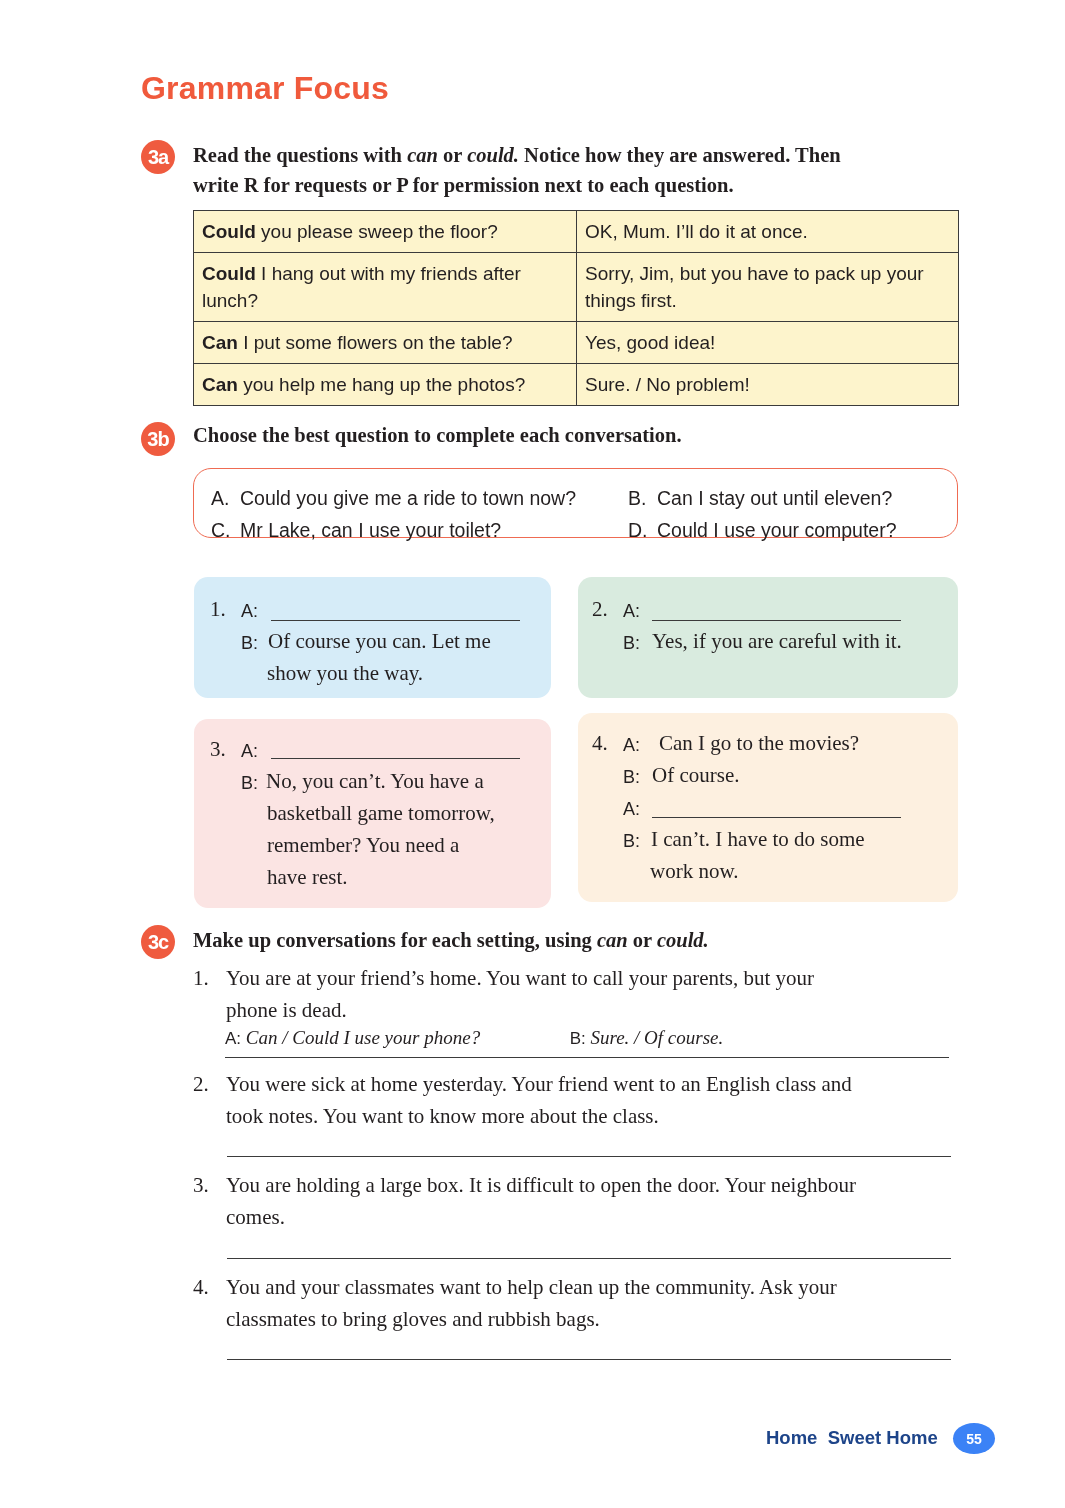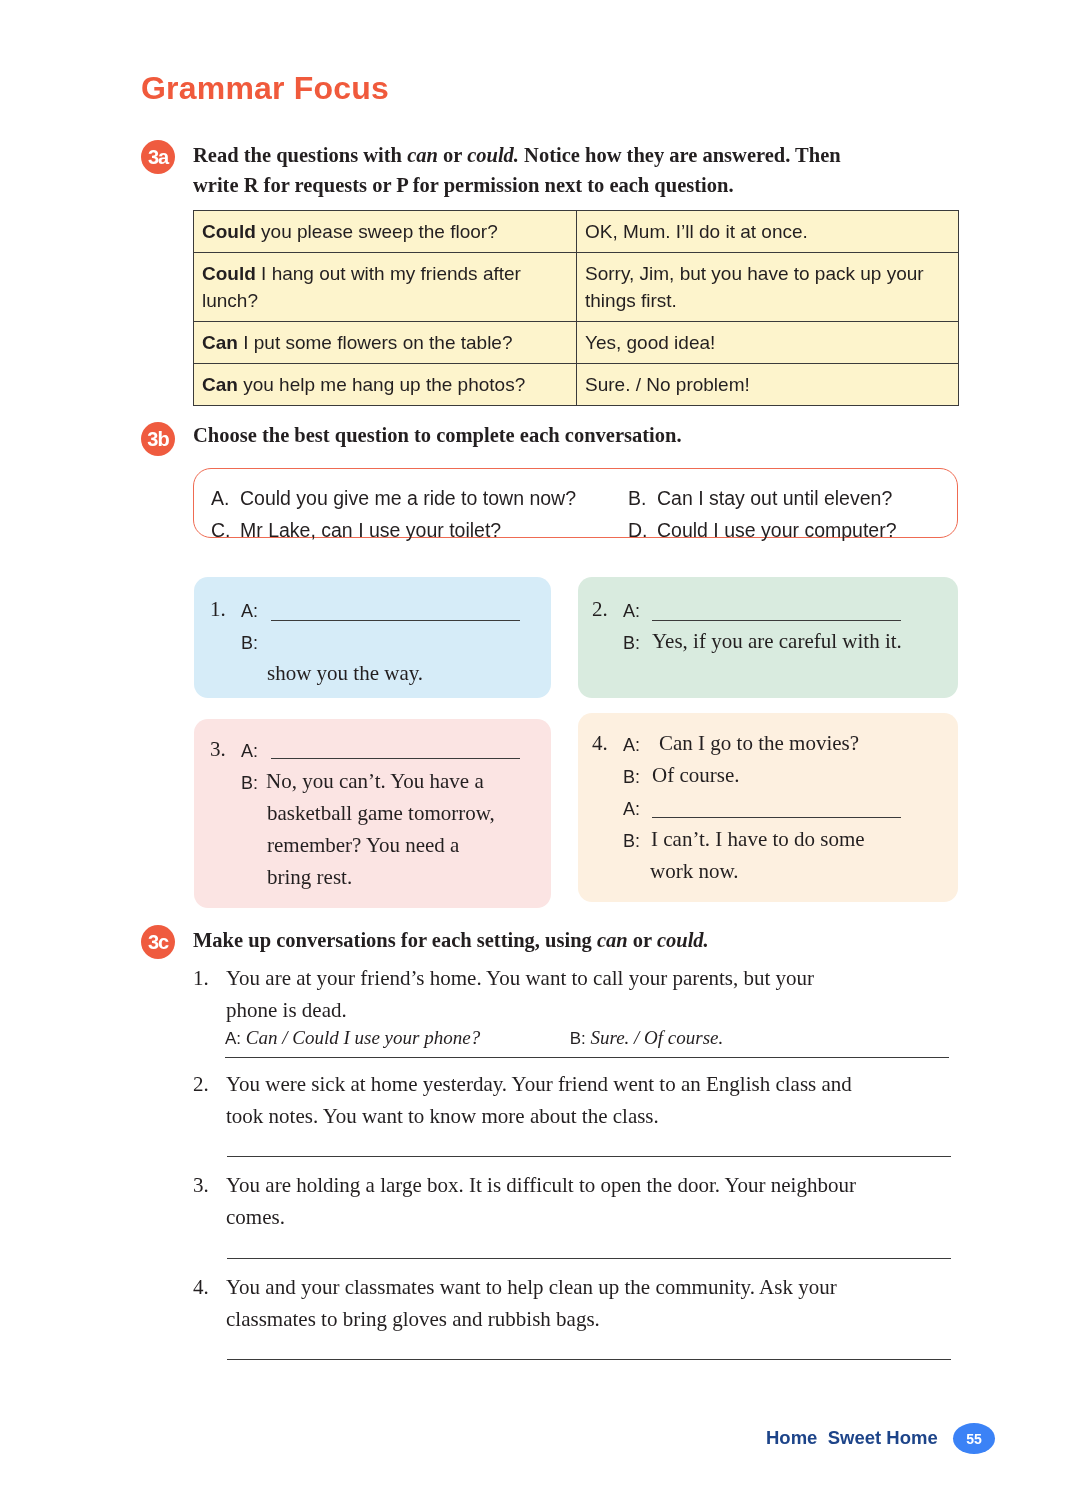--- a/index.html
+++ b/index.html
@@ -112,40 +112,41 @@
   <div class="opt" style="left:434px; top:16px;"><span class="letter">B.</span><span>Can I stay out until eleven?</span></div>
   <div class="opt" style="left:17px; top:48px;"><span class="letter">C.</span><span>Mr Lake, can I use your toilet?</span></div>
   <div class="opt" style="left:434px; top:48px;"><span class="letter">D.</span><span>Could I use your computer?</span></div>
 </div>
 
 <div class="dialog-card" style="left:194px; top:577px; width:357px; height:121px; background:#d6ecf8;">
   <span class="num" style="left:16px; top:16px;">1.</span>
   <span class="spk" style="left:47px; top:18px;">A:</span>
   <div class="blank" style="left:77px; top:43px; width:249px;"></div>
   <span class="spk" style="left:47px; top:50px;">B:</span>
+  <span class="row" style="left:74px; top:48px;">Of course you can. Let me</span>
   <span class="row" style="left:73px; top:80px;">show you the way.</span>
 </div>
 
 <div class="dialog-card" style="left:578px; top:577px; width:380px; height:121px; background:#d9ebdf;">
   <span class="num" style="left:14px; top:16px;">2.</span>
   <span class="spk" style="left:45px; top:18px;">A:</span>
   <div class="blank" style="left:74px; top:43px; width:249px;"></div>
   <span class="spk" style="left:45px; top:50px;">B:</span>
   <span class="row" style="left:74px; top:48px;">Yes, if you are careful with it.</span>
 </div>
 
 <div class="dialog-card" style="left:194px; top:719px; width:357px; height:189px; background:#fbe4e3;">
   <span class="num" style="left:16px; top:14px;">3.</span>
   <span class="spk" style="left:47px; top:16px;">A:</span>
   <div class="blank" style="left:77px; top:39px; width:249px;"></div>
   <span class="spk" style="left:47px; top:48px;">B:</span>
   <span class="row" style="left:73px; top:78px;">basketball game tomorrow,</span>
   <span class="row" style="left:72px; top:46px;">No, you can’t. You have a</span>
   <span class="row" style="left:73px; top:110px;">remember? You need a</span>
-  <span class="row" style="left:73px; top:142px;">bring rest.</span>
+  <span class="row" style="left:73px; top:142px;">have rest.</span>
 </div>
 
 <div class="dialog-card" style="left:578px; top:713px; width:380px; height:189px; background:#fdf0e0;">
   <span class="num" style="left:14px; top:14px;">4.</span>
   <span class="spk" style="left:45px; top:16px;">A:</span>
   <span class="row" style="left:81px; top:14px;">Can I go to the movies?</span>
   <span class="spk" style="left:45px; top:48px;">B:</span>
   <span class="row" style="left:74px; top:46px;">Of course.</span>
   <span class="spk" style="left:45px; top:80px;">A:</span>
   <div class="blank" style="left:74px; top:104px; width:249px;"></div>

